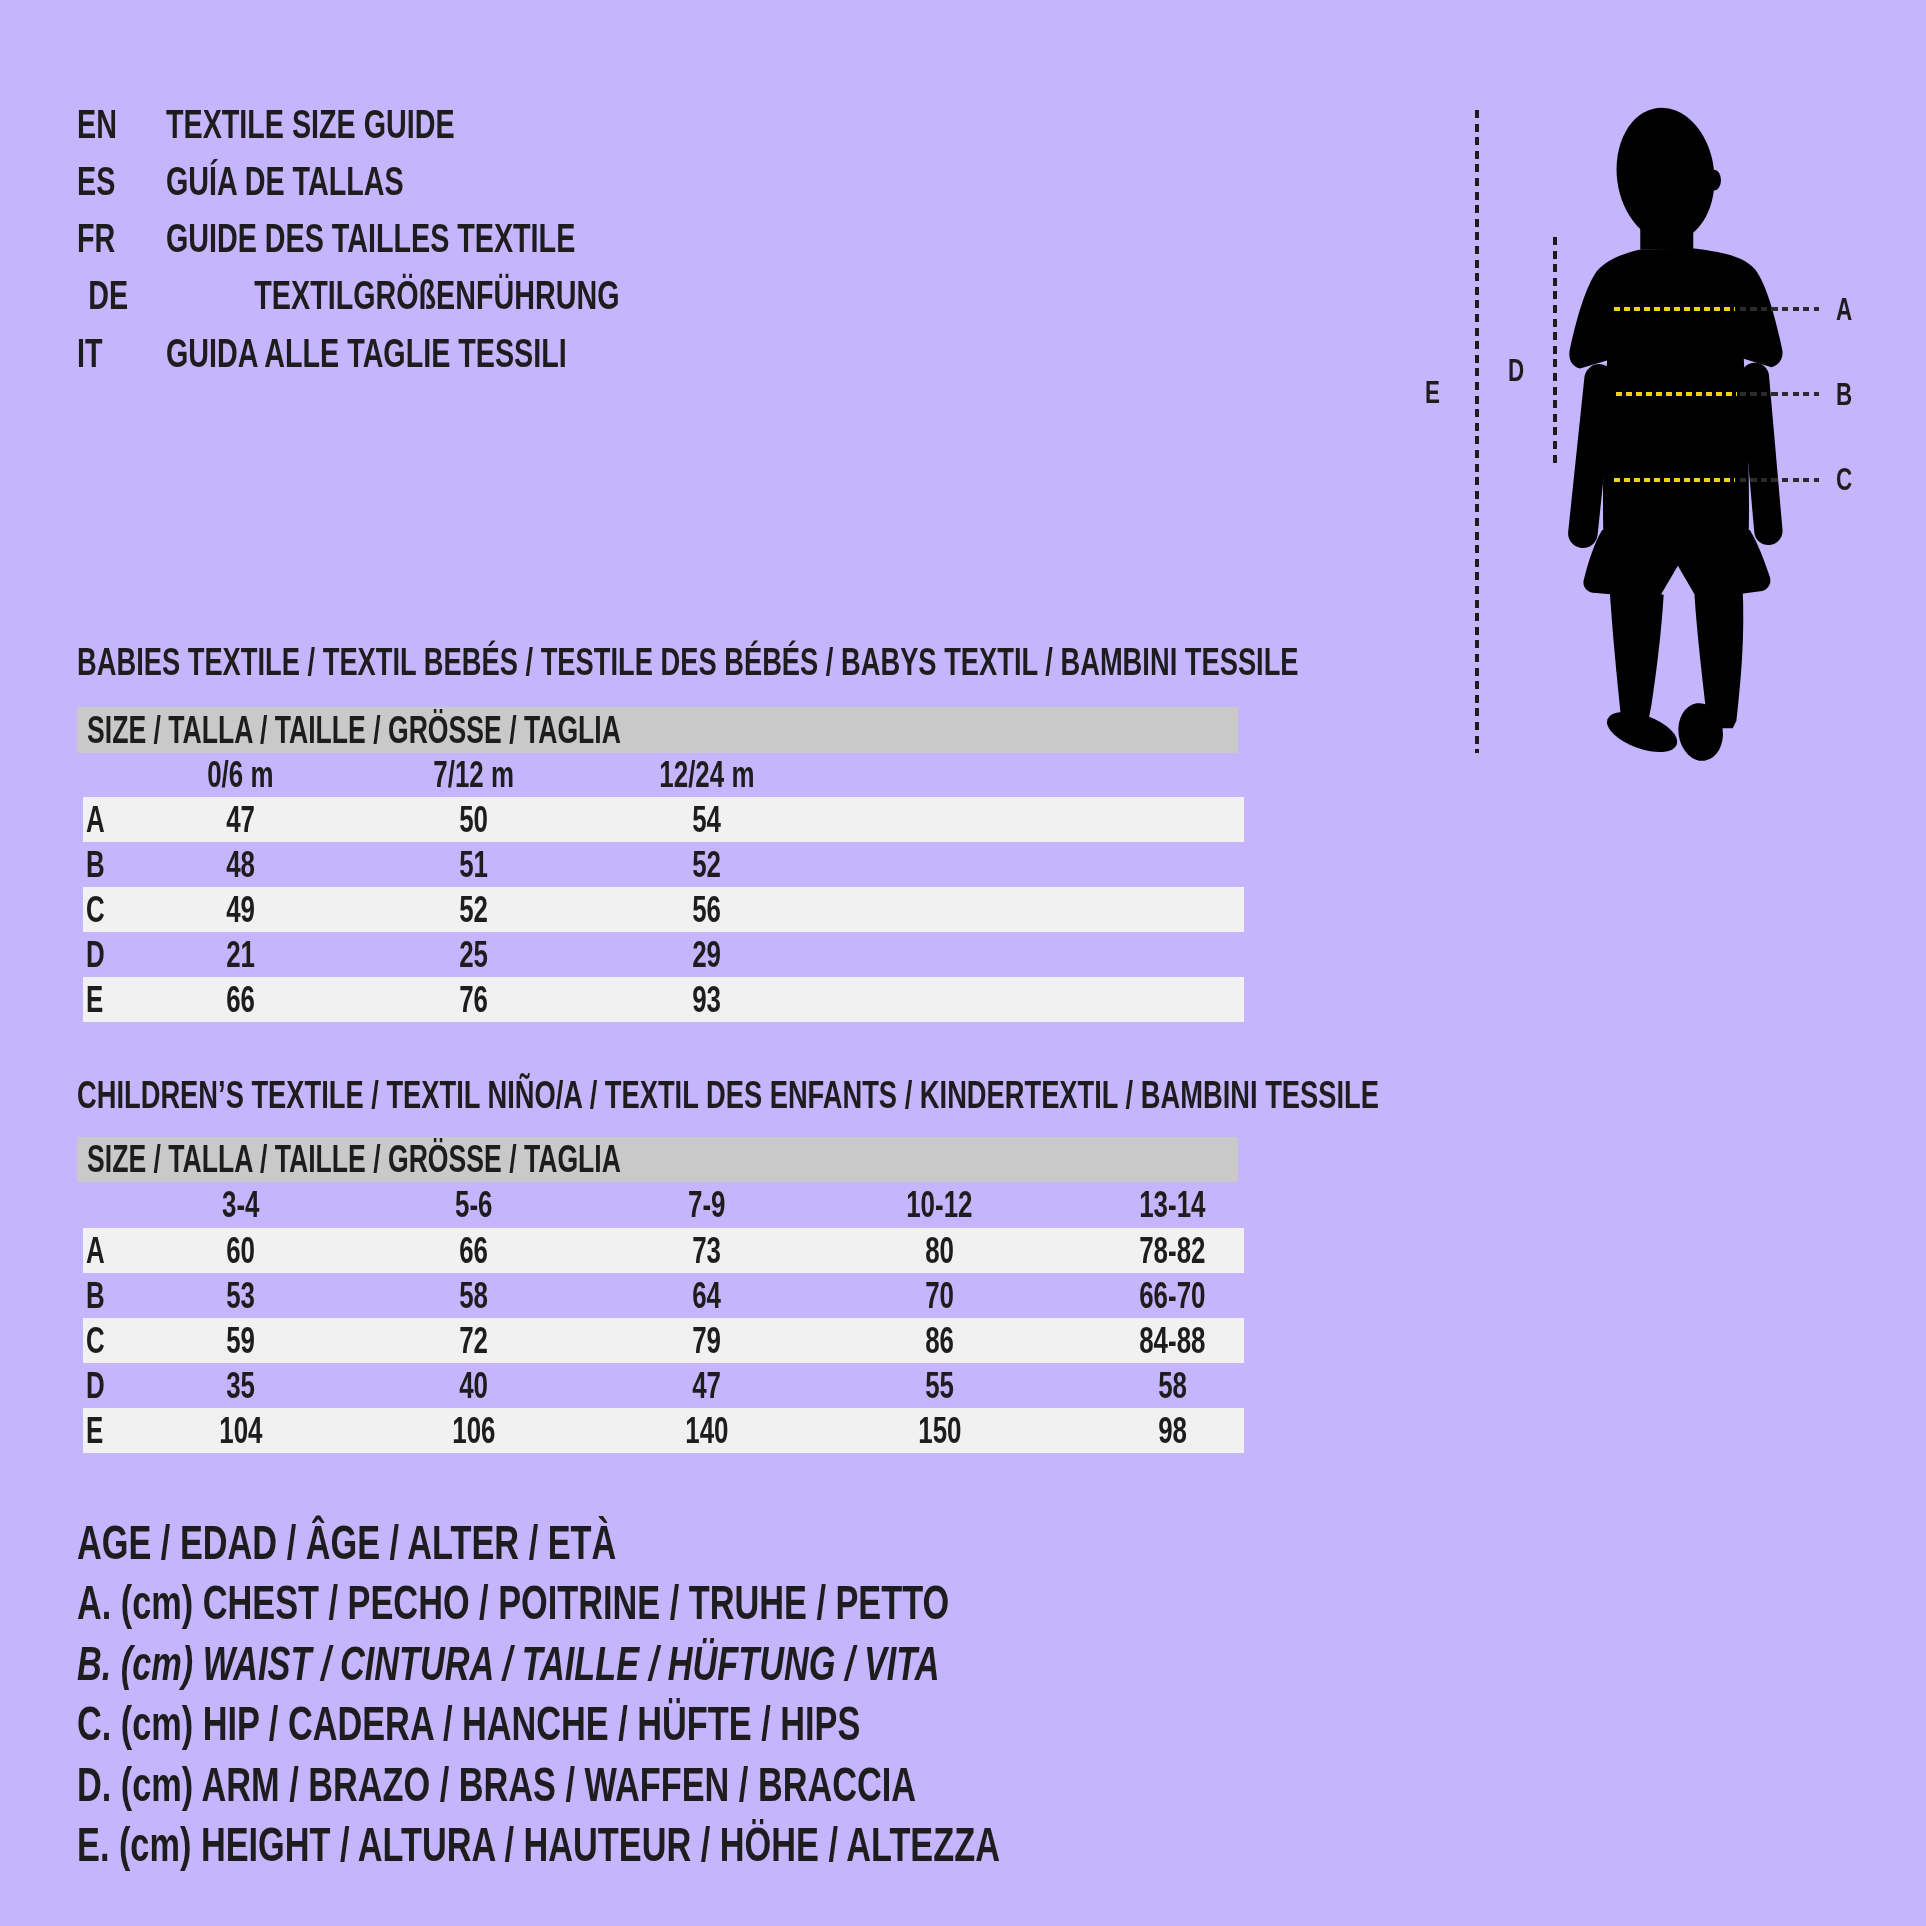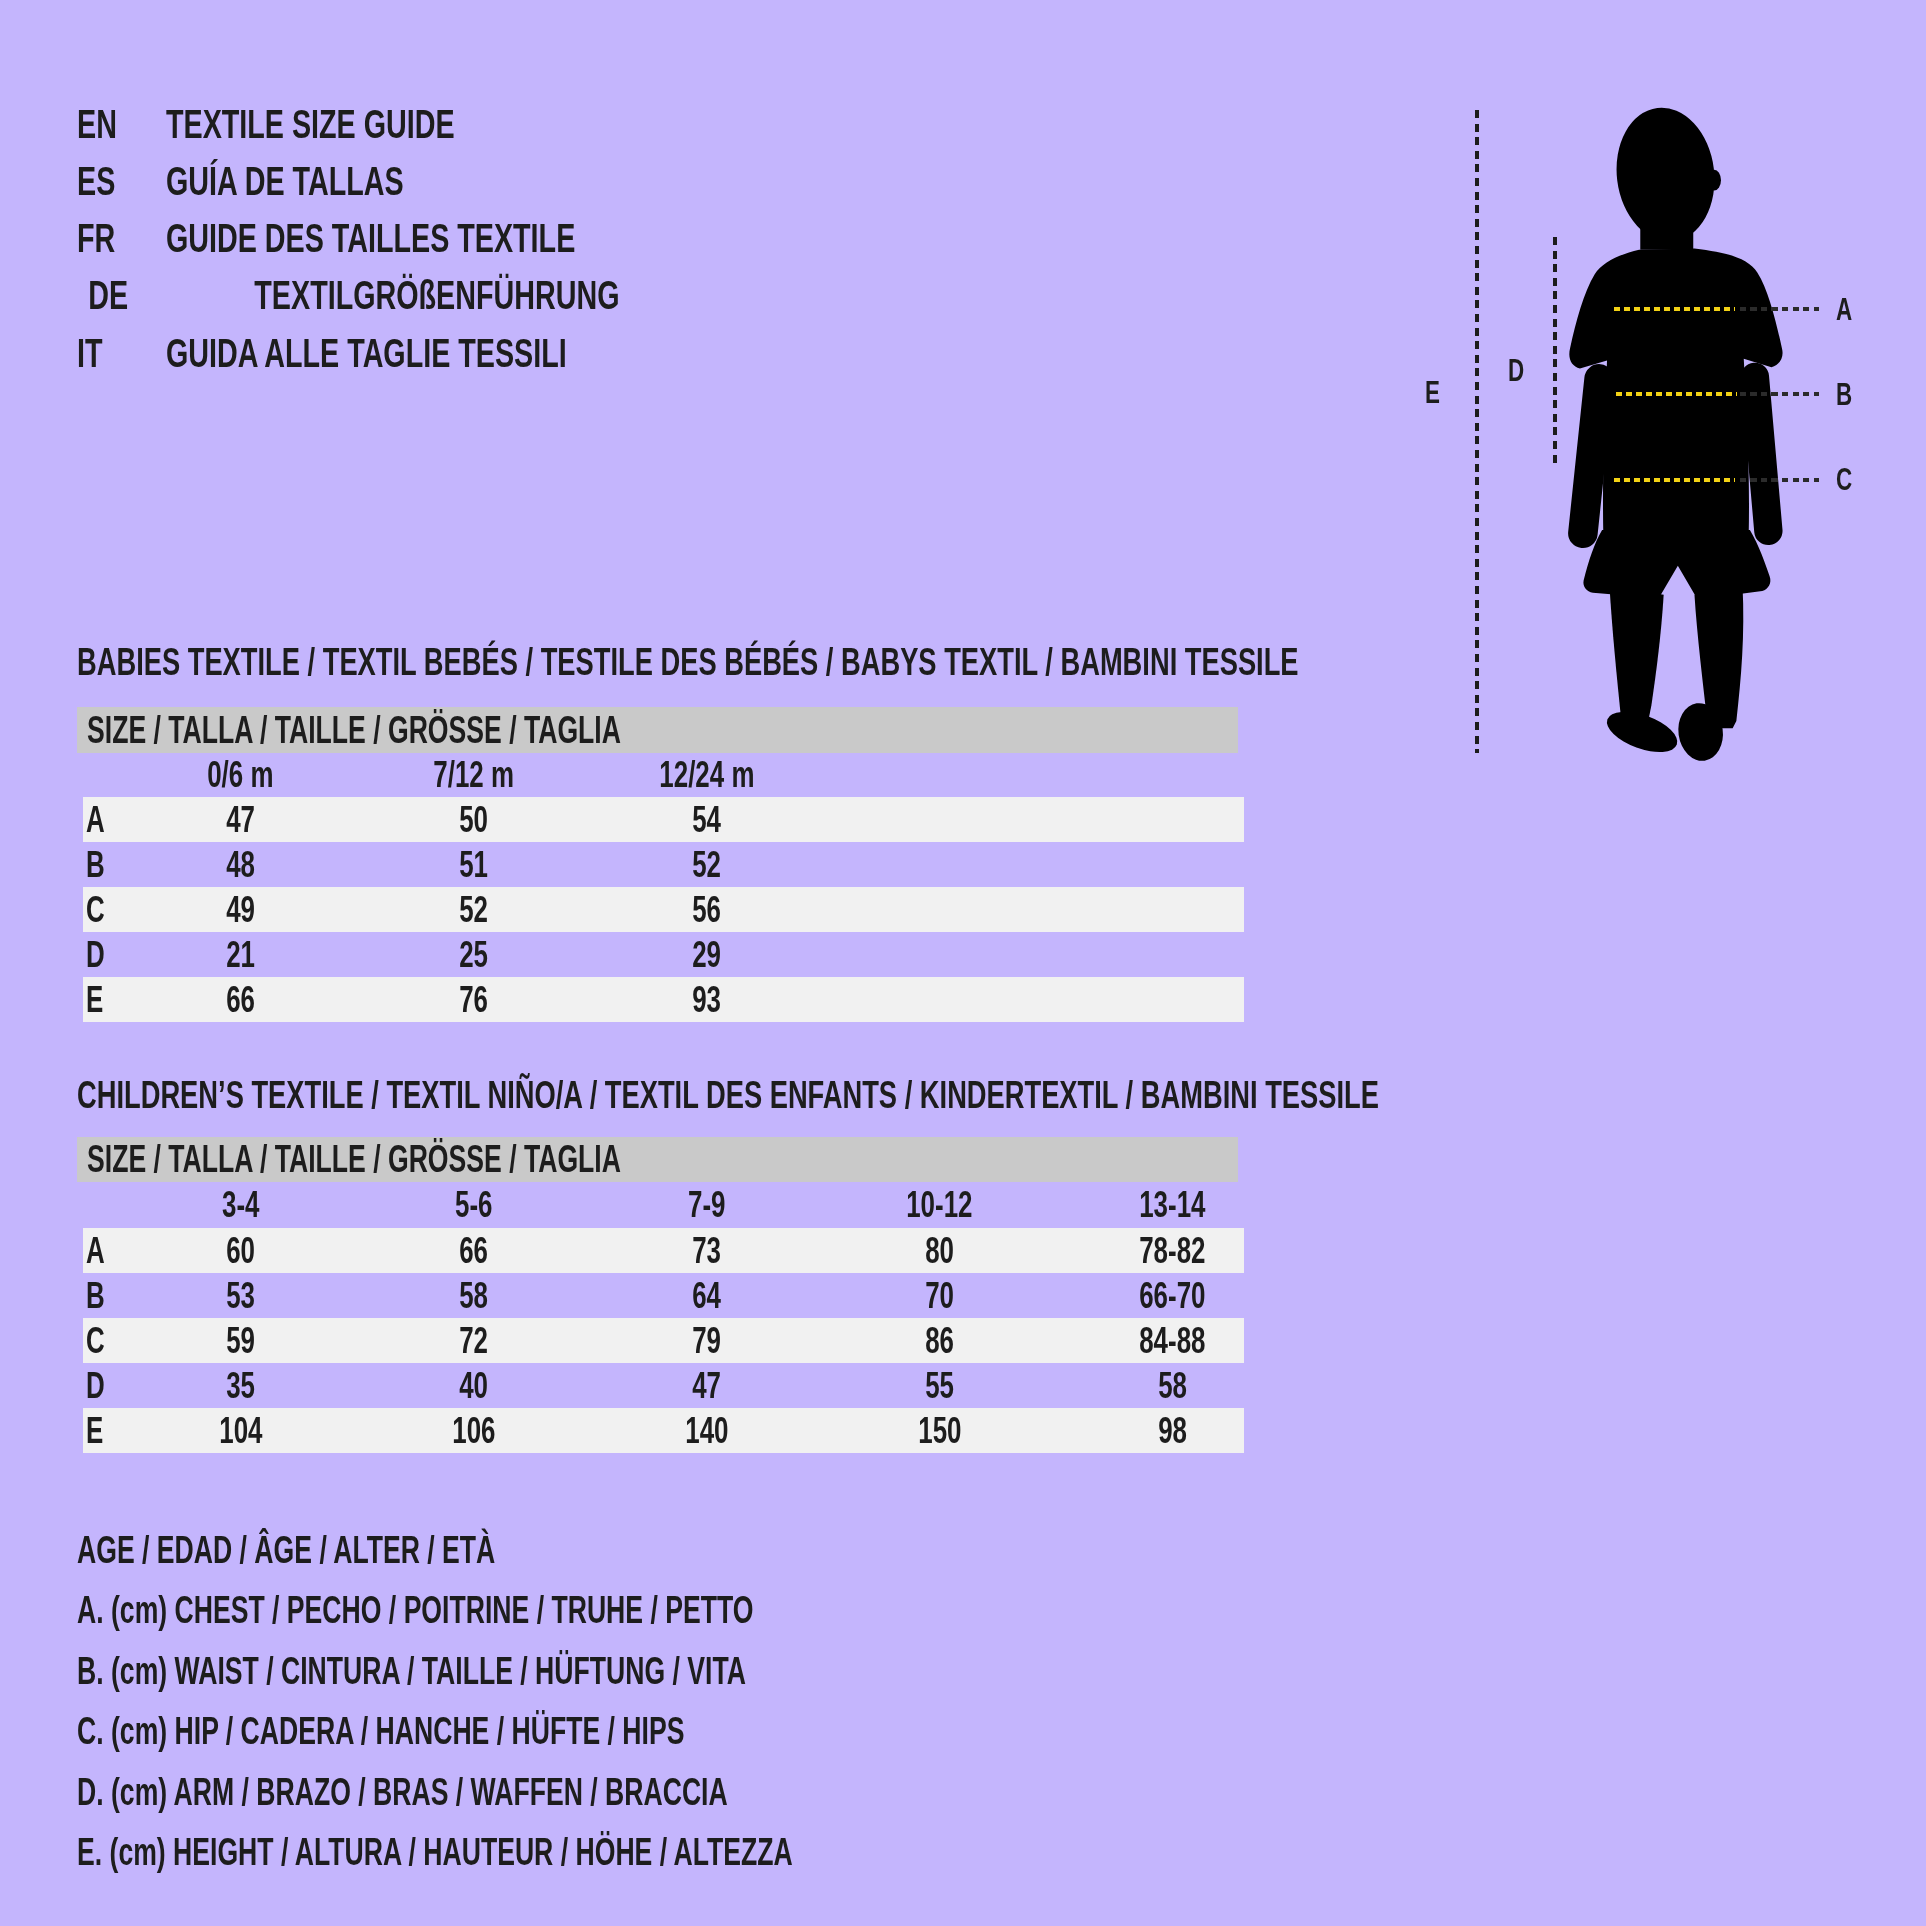--- a/index.html
+++ b/index.html
@@ -19,22 +19,22 @@
   
   .tbl-bar{position:absolute;left:77px;width:1161px;background:#c9c9c9;display:flex;
            align-items:center;padding-left:10px;box-sizing:border-box;font-size:38px;}
   .tbl-row{position:absolute;left:83px;width:1161px;display:grid;
            grid-template-columns:37px repeat(5,225px);align-items:center;font-size:37px;gap:8px;}
   .tbl-row .lab{padding-left:2.5px;text-align:left;}
   .tbl-row .val{text-align:center;}
   .stripe{background:#f1f1f1;}
 
   
-  .legend-row{position:absolute;left:77px;height:60px;display:flex;align-items:flex-end;
-              font-size:38px;white-space:nowrap;}
+  .legend-row{position:absolute;left:77px;height:60px;display:flex;align-items:center;
+              font-size:49px;white-space:nowrap;}
 
   
   .vdash{position:absolute;width:4.3px;
          background:repeating-linear-gradient(to bottom,#1c1c1c 0 8px,transparent 8px 13.6px);}
   .hdash-y{position:absolute;height:4.3px;
          background:repeating-linear-gradient(to right,#f3d215 0 6.2px,transparent 6.2px 10px);}
   .hdash-k{position:absolute;height:4.3px;
          background:repeating-linear-gradient(to right,#2b2b2b 0 6.2px,transparent 6.2px 10.5px);}
   .fig-label{position:absolute;height:38px;display:flex;align-items:center;font-size:32px;}
 </style>
@@ -229,21 +229,21 @@
     <span class="val"><span class="cond cond-c">98</span></span>
   </div>
 
   <div>
     <div class="legend-row" style="top:1512px;">
       <span class="cond">AGE / EDAD / ÂGE / ALTER / ETÀ</span>
       </div>
     <div class="legend-row" style="top:1572px;">
       <span class="cond">A. (cm) CHEST / PECHO / POITRINE / TRUHE / PETTO</span>
       </div>
-    <div class="legend-row" style="top:1633px;">
+    <div class="legend-row" style="top:1633px;font-style:italic;">
       <span class="cond">B. (cm) WAIST / CINTURA / TAILLE / HÜFTUNG / VITA</span>
       </div>
     <div class="legend-row" style="top:1693px;">
       <span class="cond">C. (cm) HIP / CADERA / HANCHE / HÜFTE / HIPS</span>
       </div>
     <div class="legend-row" style="top:1754px;">
       <span class="cond">D. (cm) ARM / BRAZO / BRAS / WAFFEN / BRACCIA</span>
       </div>
     <div class="legend-row" style="top:1814px;">
       <span class="cond">E. (cm) HEIGHT / ALTURA / HAUTEUR / HÖHE / ALTEZZA</span>

